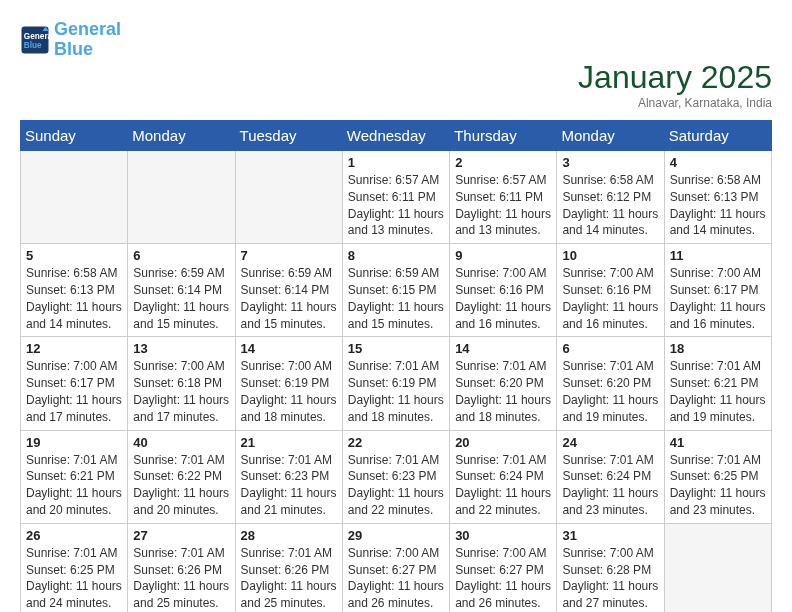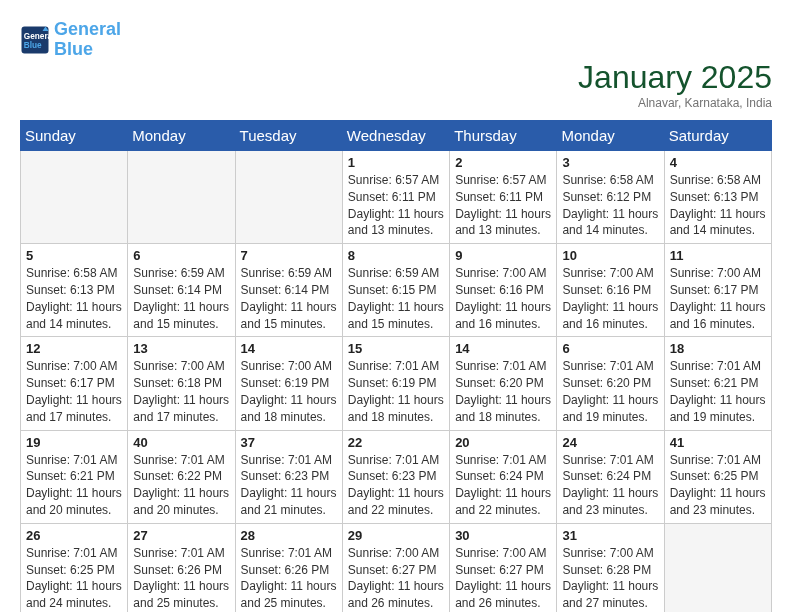--- a/index.html
+++ b/index.html
@@ -268,21 +268,21 @@
 and 20 minutes.</div>
         </td>
         <td>
           <div class="day-number">40</div>
           <div class="day-info" style="white-space: pre-line;">Sunrise: 7:01 AM
 Sunset: 6:22 PM
 Daylight: 11 hours
 and 20 minutes.</div>
         </td>
         <td>
-          <div class="day-number">37</div>
+          <div class="day-number">21</div>
           <div class="day-info" style="white-space: pre-line;">Sunrise: 7:01 AM
 Sunset: 6:23 PM
 Daylight: 11 hours
 and 21 minutes.</div>
         </td>
         <td>
           <div class="day-number">22</div>
           <div class="day-info" style="white-space: pre-line;">Sunrise: 7:01 AM
 Sunset: 6:23 PM
 Daylight: 11 hours

